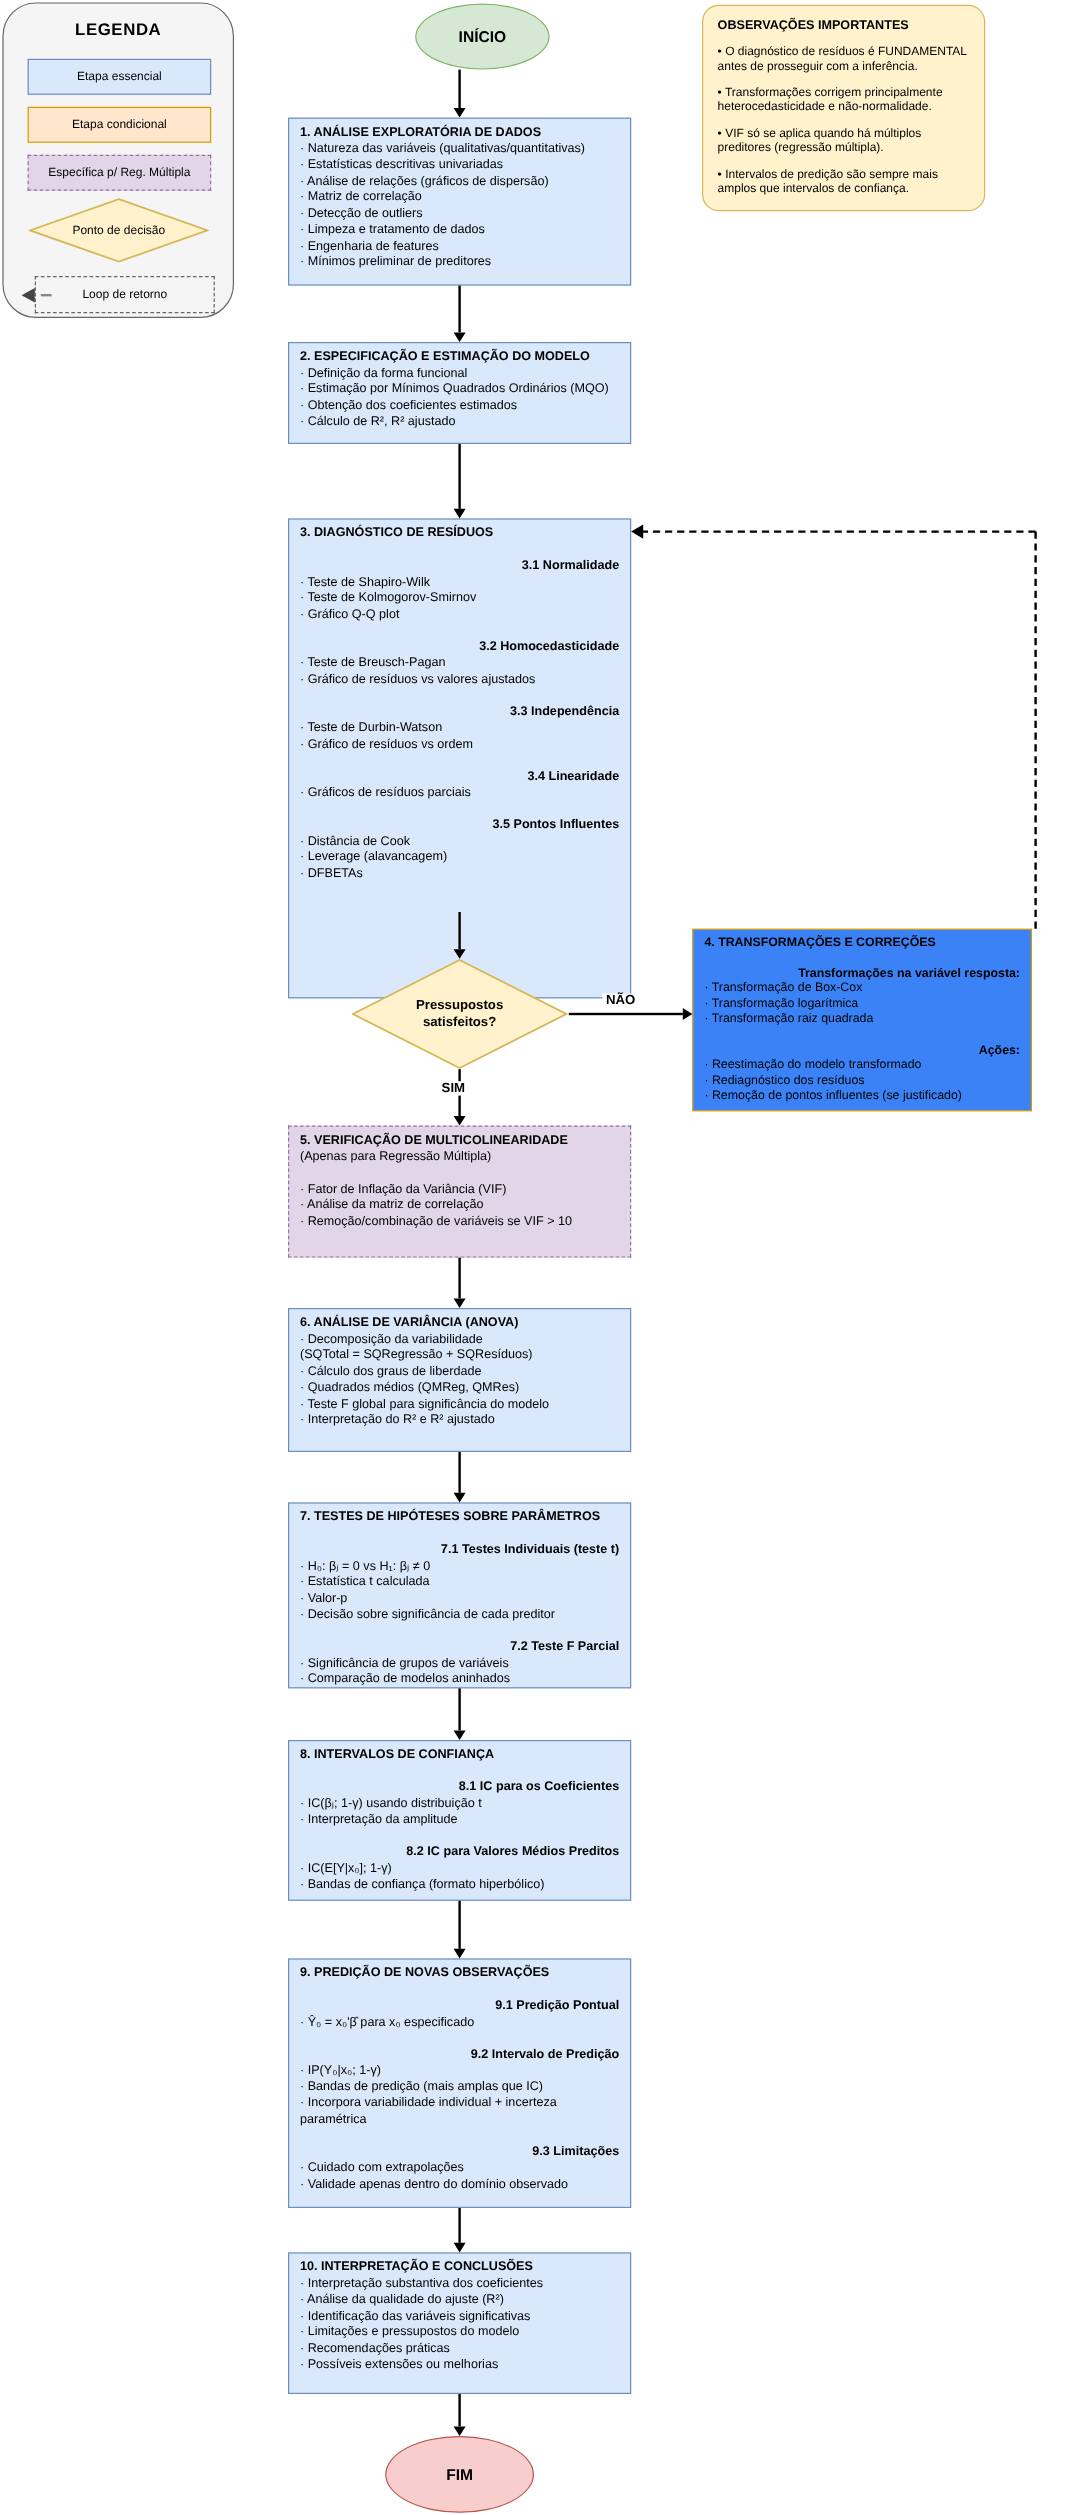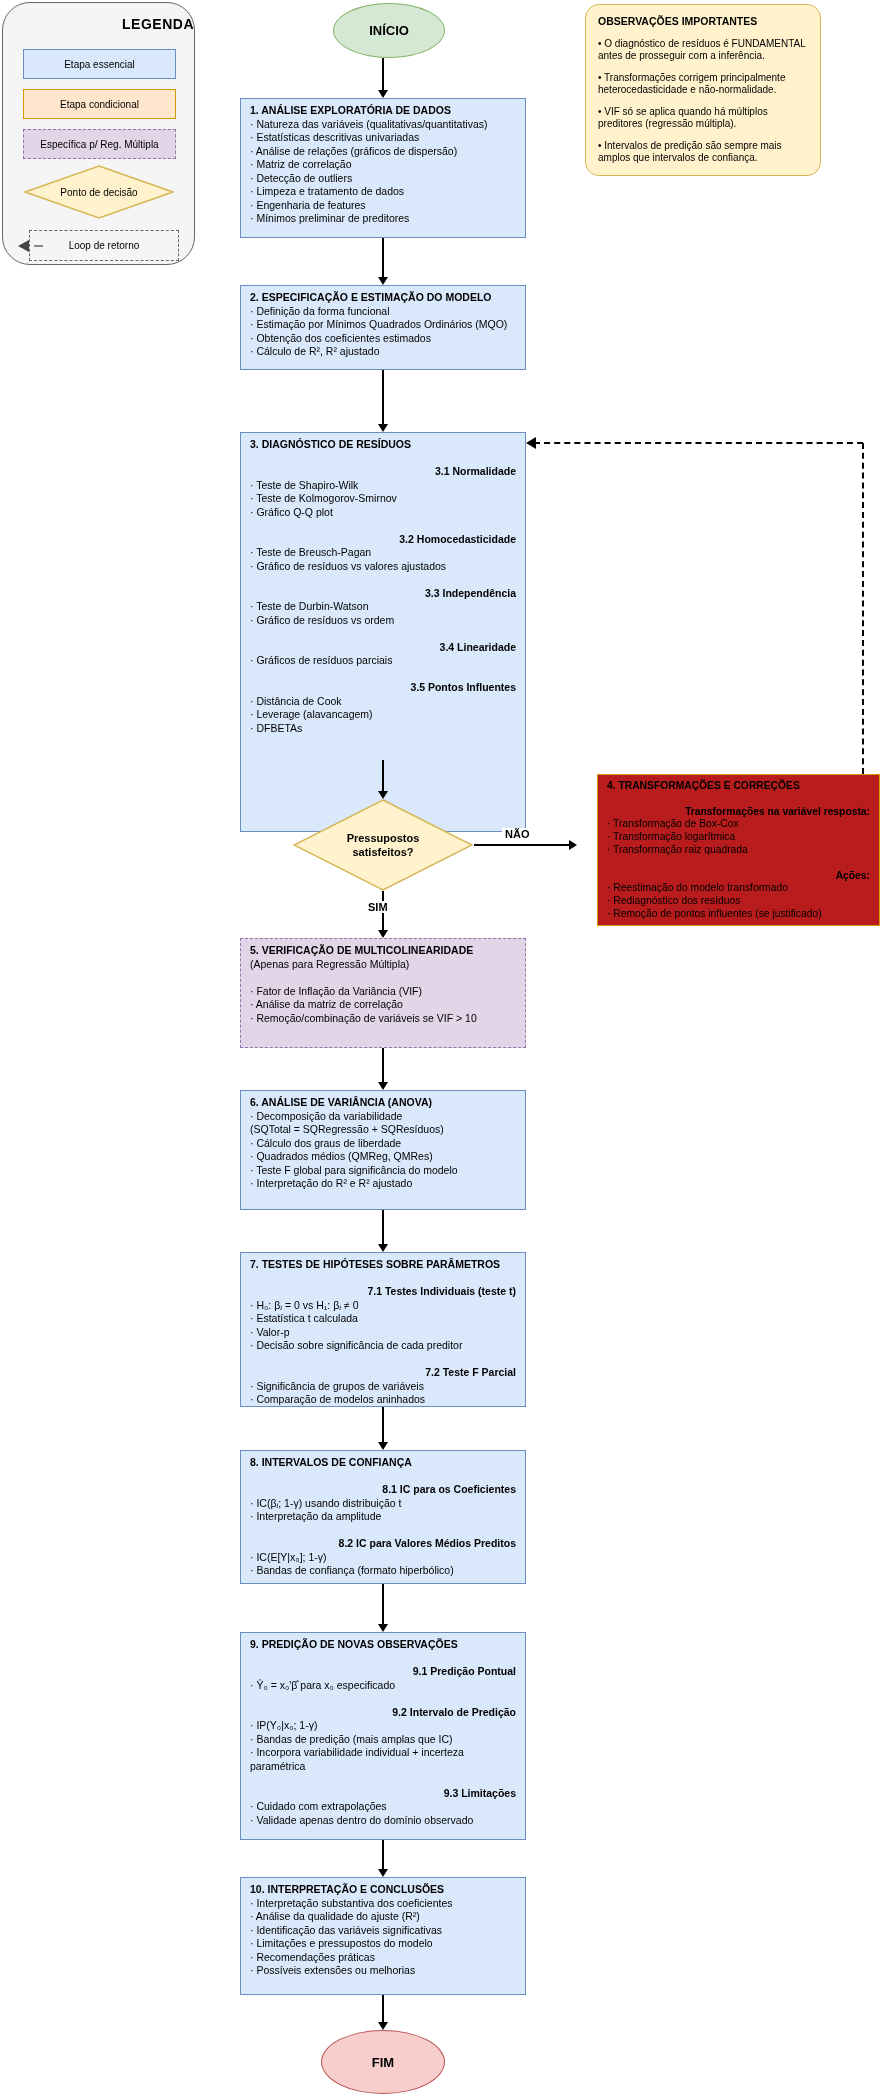--- a/index.html
+++ b/index.html
@@ -2,53 +2,53 @@
 <html><head>
 <meta charset="utf-8">
 <style>
   html,body{margin:0;padding:0;background:#fff;}
   .canvas{position:relative;width:890px;height:2096px;background:#fff;overflow:hidden;
           font-family:"Liberation Sans","DejaVu Sans",sans-serif;color:#000;}
 
   
   .legend{position:absolute;left:2px;top:2px;width:193px;height:263px;background:#f5f5f5;
           border:1px solid #666;border-radius:28px;box-sizing:border-box;}
-  .legend-title{text-align:right;font-weight:bold;font-size:14px;margin-top:13px;letter-spacing:.5px;}
+  .legend-title{text-align:center;font-weight:bold;font-size:14px;margin-top:13px;letter-spacing:.5px;}
   .sw{position:absolute;left:20px;width:153px;height:30px;display:flex;align-items:center;
       justify-content:center;font-size:10px;box-sizing:border-box;text-align:center;}
   .sw-blue{top:46px;background:#dae8fc;border:1px solid #6c8ebf;}
   .sw-orange{top:86px;background:#ffe6cc;border:1px solid #d79b00;}
   .sw-purple{top:126px;background:#e1d5e7;border:1px dashed #9673a6;}
   .lg-diamond{position:absolute;left:21px;top:162px;width:150px;height:54px;}
   .lg-diamond svg{position:absolute;inset:0;}
   .lg-diamond .dtext{position:absolute;inset:0;display:flex;align-items:center;justify-content:center;font-size:10px;}
   .lg-loop{position:absolute;left:26px;top:227px;width:150px;height:31px;border:1px dashed #666;
            display:flex;align-items:center;justify-content:center;font-size:10px;box-sizing:border-box;text-align:right;}
   .loop-arrow{position:absolute;left:-12px;top:9px;width:0;height:0;border:6px solid transparent;
               border-right:11px solid #444;border-left:0;}
   .loop-dash{position:absolute;left:4px;top:14px;width:9px;height:2px;background:#888;}
 
   
   .oval{position:absolute;border-radius:50%;display:flex;align-items:center;justify-content:center;
         font-weight:bold;font-size:13px;box-sizing:border-box;}
-  #start{left:333px;top:3px;width:112px;height:55px;background:#d5e8d4;border:1.5px solid #82b366;}
+  #start{left:346px;top:3px;width:112px;height:55px;background:#d5e8d4;border:1.5px solid #82b366;}
   #end{left:321px;top:2030px;width:124px;height:64px;background:#f8cecc;border:1.5px solid #b85450;}
 
   
   .note{position:absolute;left:585px;top:4px;width:236px;height:172px;background:#fff2cc;
         border:1px solid #d6b656;border-radius:14px;padding:10px 12px;box-sizing:border-box;
         font-size:10px;line-height:12.5px;}
   .note-title{font-weight:bold;font-size:10.5px;margin-bottom:10px;}
   .para{margin-bottom:9px;}
 
   
   .flowbox{position:absolute;left:240px;width:286px;box-sizing:border-box;padding:5px 9px;
            font-size:10.5px;line-height:13.5px;border:1px solid;}
   .v-blue{background:#dae8fc;border-color:#6c8ebf;}
-  .v-orange{background:#b91c1c;border-color:#d79b00;margin-left:20px;}
+  .v-orange{background:#3b82f6;border-color:#d79b00;}
   .v-purple{background:#e1d5e7;border-color:#9673a6;border-style:dashed;}
   .ln{min-height:13.5px;}
   .ln.title{font-weight:bold;}
   .ln.bold{font-weight:bold;text-align:right;}
   .ln.gap{height:13.5px;}
   #box1{top:98px;height:140px;}
   #box2{top:285px;height:85px;}
   #box3{top:432px;height:400px;}
   #box4{left:577px;top:774px;width:283px;height:152px;font-size:10.3px;line-height:12.8px;}
   #box4 .ln{min-height:12.8px;}  #box4 .ln.gap{height:12.8px;}

